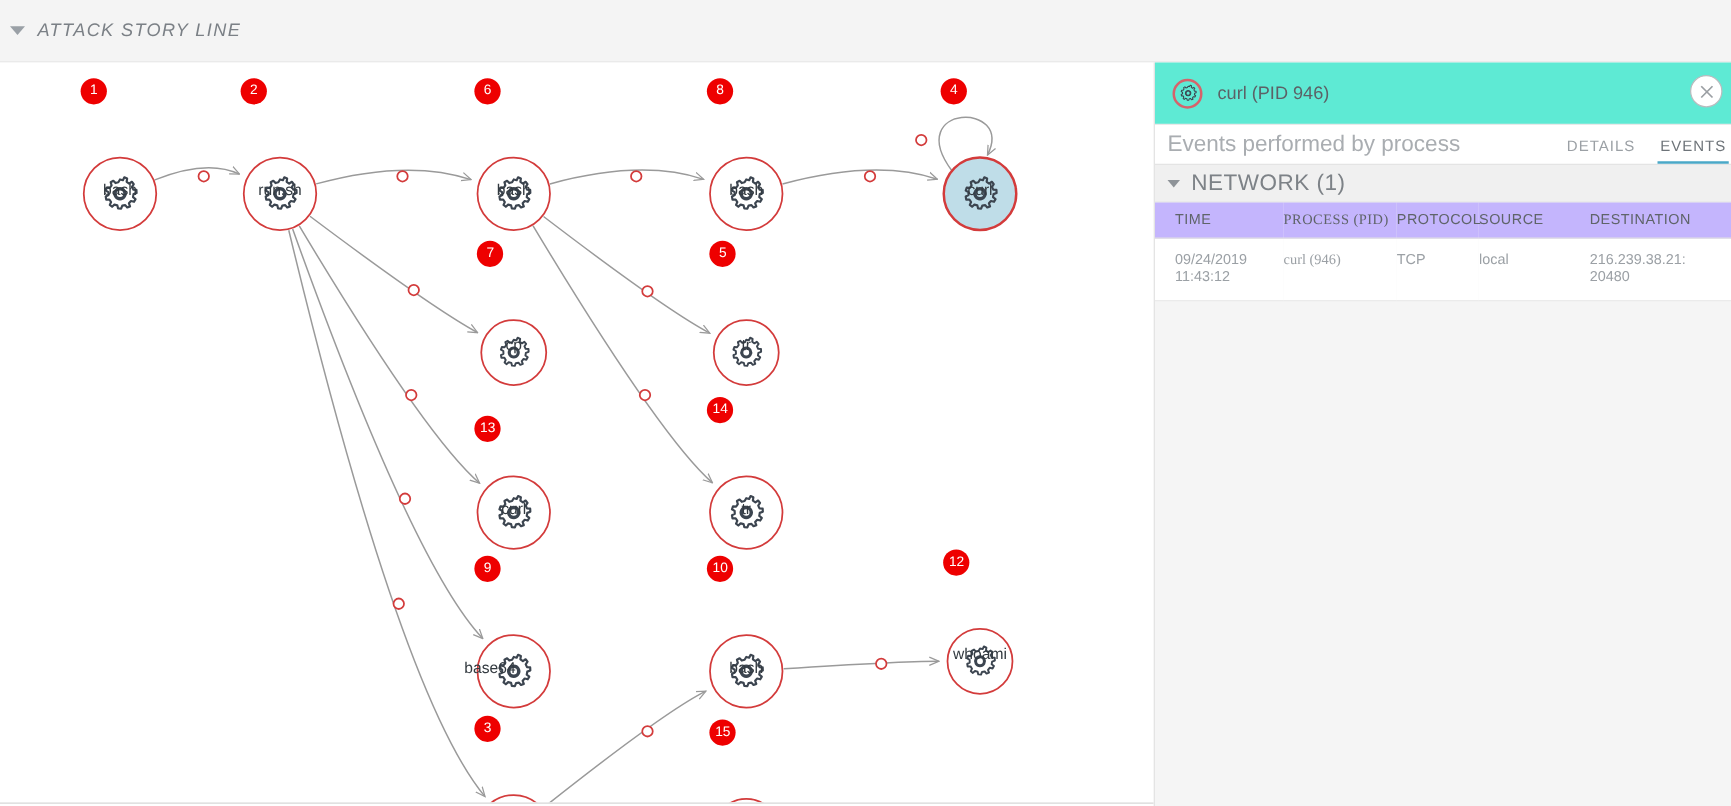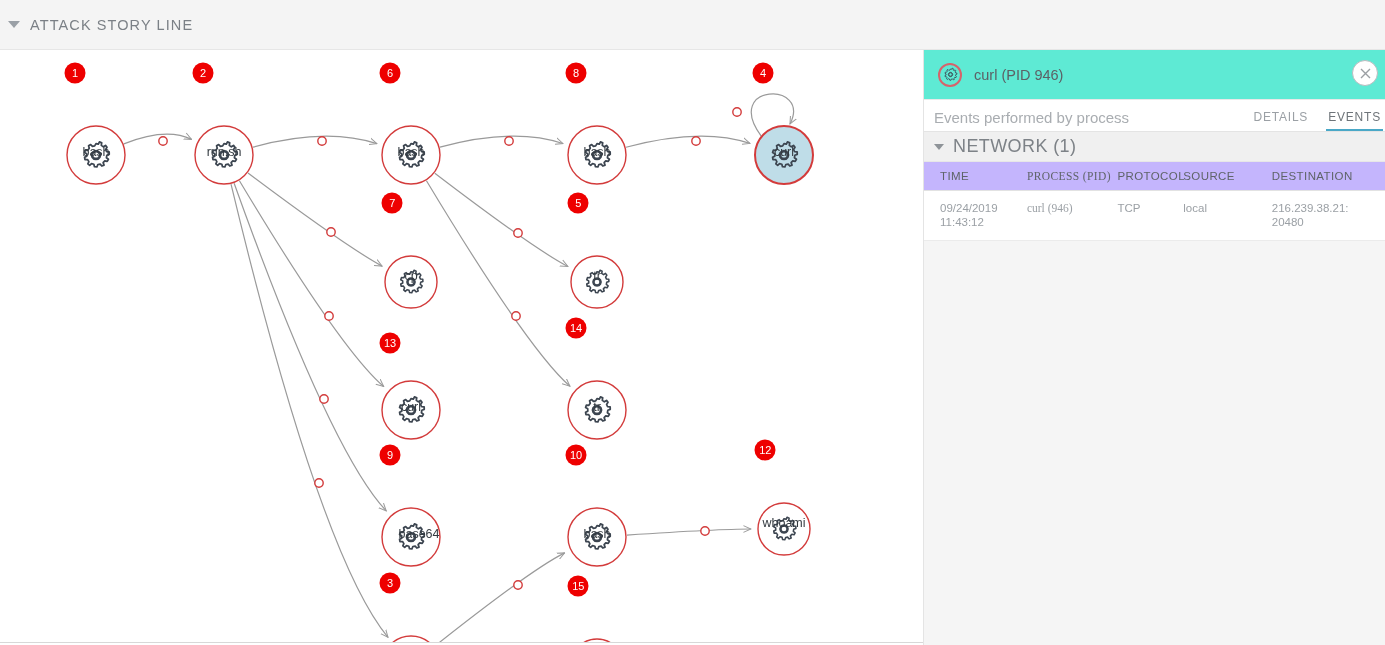--- a/index.html
+++ b/index.html
@@ -25,21 +25,21 @@
   #section-header .caret {
     width: 0; height: 0;
     border-left: 6px solid transparent;
     border-right: 6px solid transparent;
     border-top: 7px solid #9aa0a6;
     margin-right: 10px;
     cursor: pointer;
   }
   #section-header .title {
     font-size: 14.5px; letter-spacing: 1.1px;
-    color: #7b8086; font-weight: 400;
+    color: #7b8086; font-weight: 400; font-style: italic;
   }
 
   
   #canvas-wrap {
     position: absolute; left: 0; top: 50px;
     width: 923px; height: 592px;
     background: #ffffff;
     overflow: hidden;
   }
   #graph-svg { position: absolute; left: 0; top: 0; }
@@ -107,21 +107,21 @@
 
   #panel-subbar {
     position: relative;
     height: 32px;
     background: #ffffff;
     display: flex; align-items: flex-end;
     padding: 0 10px 0 10px;
     border-bottom: 1px solid #e4e4e4;
   }
   #panel-subtext {
-    font-size: 15px; color: #a9adb1; padding-bottom: 5px;
+    font-size: 18px; color: #a9adb1; padding-bottom: 5px;
   }
   #panel-tabs {
     position: absolute; right: 0px; bottom: 0;
     display: flex; gap: 16px; align-items: flex-end;
     padding-right: 2px;
   }
   .tab {
     font-size: 12px; letter-spacing: 0.8px;
     color: #9ba0a5; padding: 0 2px 5px 2px;
     cursor: pointer; border-bottom: 2px solid transparent;
@@ -333,21 +333,21 @@
         <div class="node-label" style="left: 784px; top: 95px;">curl</div>
         <div class="badge" style="left: 763.12px; top: 22.87px;">4</div>
         <div class="node-label" style="left: 411px; top: 219px;">cp</div>
         <div class="badge" style="left: 392.28px; top: 152.78px;">7</div>
         <div class="node-label" style="left: 597px; top: 219px;">tr</div>
         <div class="badge" style="left: 578.28px; top: 152.78px;">5</div>
         <div class="node-label" style="left: 411px; top: 350px;">curl</div>
         <div class="badge" style="left: 390.12px; top: 293px;">13</div>
         <div class="node-label" style="left: 597px; top: 350px;">tr</div>
         <div class="badge" style="left: 576.12px; top: 277.87px;">14</div>
-        <div class="node-label" style="left: 419px; top: 477px;">base64</div>
+        <div class="node-label" style="left: 392px; top: 477px;">base64</div>
         <div class="badge" style="left: 390.12px; top: 404.87px;">9</div>
         <div class="node-label" style="left: 597px; top: 477px;">bash</div>
         <div class="badge" style="left: 576.12px; top: 404.87px;">10</div>
         <div class="node-label" style="left: 784px; top: 466px;">whoami</div>
         <div class="badge" style="left: 765.28px; top: 399.78px;">12</div>
         <div class="badge" style="left: 390.12px; top: 532.87px;">3</div>
         <div class="badge" style="left: 578.28px; top: 535.78px;">15</div>
       </div>
   </div>
 

